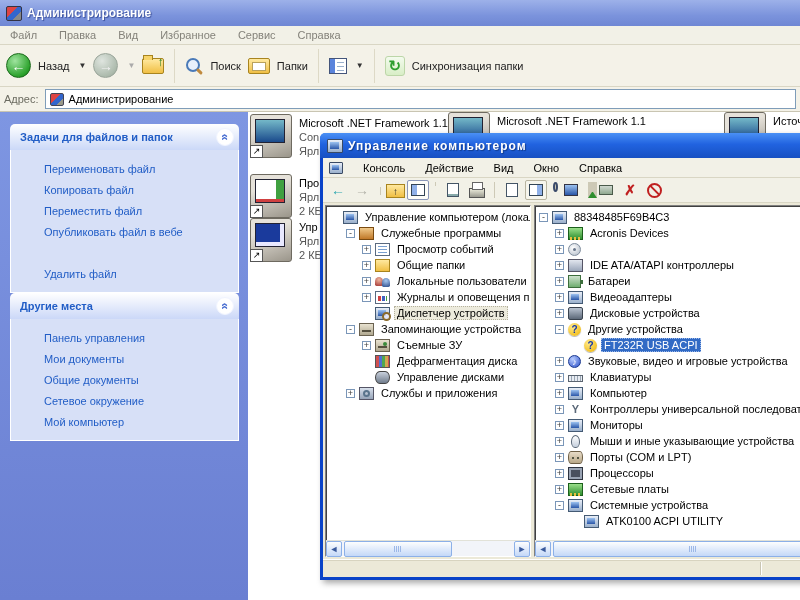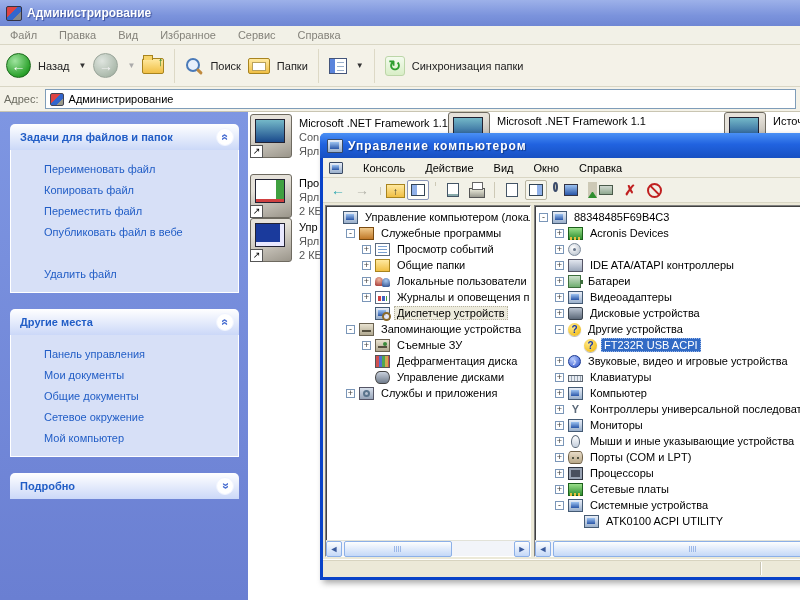--- a/index.html
+++ b/index.html
@@ -43,21 +43,21 @@
     color:#2f9e2f;font-size:15px;font-weight:bold;display:flex;align-items:center;justify-content:center;flex:none}
   .mw-address{height:25px;background:#f4f2e8;border-bottom:1px solid #c9c5b2;display:flex;align-items:center;padding:0 4px;gap:6px;}
   .addr-label{color:#6b6b60}
   .addr-field{flex:1;height:20px;background:#fff;border:1px solid #7f9db9;display:flex;align-items:center;gap:5px;padding:0 4px;color:#000}
   .addr-ic{width:14px;height:13px;background:linear-gradient(135deg,#d44 0 40%,#36c 40% 70%,#998 70%);border:1px solid #445;border-radius:2px;flex:none}
 
   
   .mw-content{position:absolute;top:112px;left:0;right:0;bottom:0;background:#fff;}
   .sidebar{position:absolute;left:0;top:0;bottom:0;width:248px;
     background:linear-gradient(180deg,#7e96e2,#6a7fd2);padding:12px 9px 0 10px;overflow:hidden;}
-  .panel{margin-bottom:16px;}
+  .panel{}
   .panel-hd{height:26px;background:linear-gradient(180deg,#ffffff,#cbd8f8);border-radius:5px 5px 0 0;
     display:flex;align-items:center;justify-content:space-between;padding:0 5px 0 10px;cursor:pointer}
   .panel-hd .pt{color:#215dc6;font-weight:bold}
   .chev{width:18px;height:18px;border-radius:50%;background:#fff;border:1px solid #f0f4ff;color:#4a6fd1;
     display:flex;align-items:center;justify-content:center;font-weight:bold;font-size:12px}
   .chev b{display:inline-block;transform:rotate(90deg);font-weight:bold}
   .chev.down b{transform:rotate(-90deg)}
   .panel-bd{background:#d7e0f7;border:1px solid #fff;border-top:none;padding:6px 6px 10px 8px;}
   .task-row{display:flex;align-items:flex-start;gap:7px;margin:7px 2px 0 2px;cursor:pointer}
   .task-row .lbl{color:#215dc6;line-height:13px}
@@ -370,28 +370,20 @@
               <span class="sic js-icon i-network-icon"></span>
               <span class="lbl">Сетевое окружение</span>
             </div>
 
             <div class="task-row">
               <span class="sic js-icon i-my-computer-icon"></span>
               <span class="lbl">Мой компьютер</span>
             </div>
           </div>
       </div>
-      <div class="panel">
-        <div class="panel-hd">
-          <span class="pt">Подробно</span>
-          <span class="chev down">
-              <b>«</b>
-            </span>
-        </div>
-      </div>
     </div>
   </div>
 </div>
 
 <div class="mgmt">
   <div class="mg-title">
     <span class="cicon"></span>
     <span class="txt">Управление компьютером</span>
   </div>
   <div class="mg-menu">

